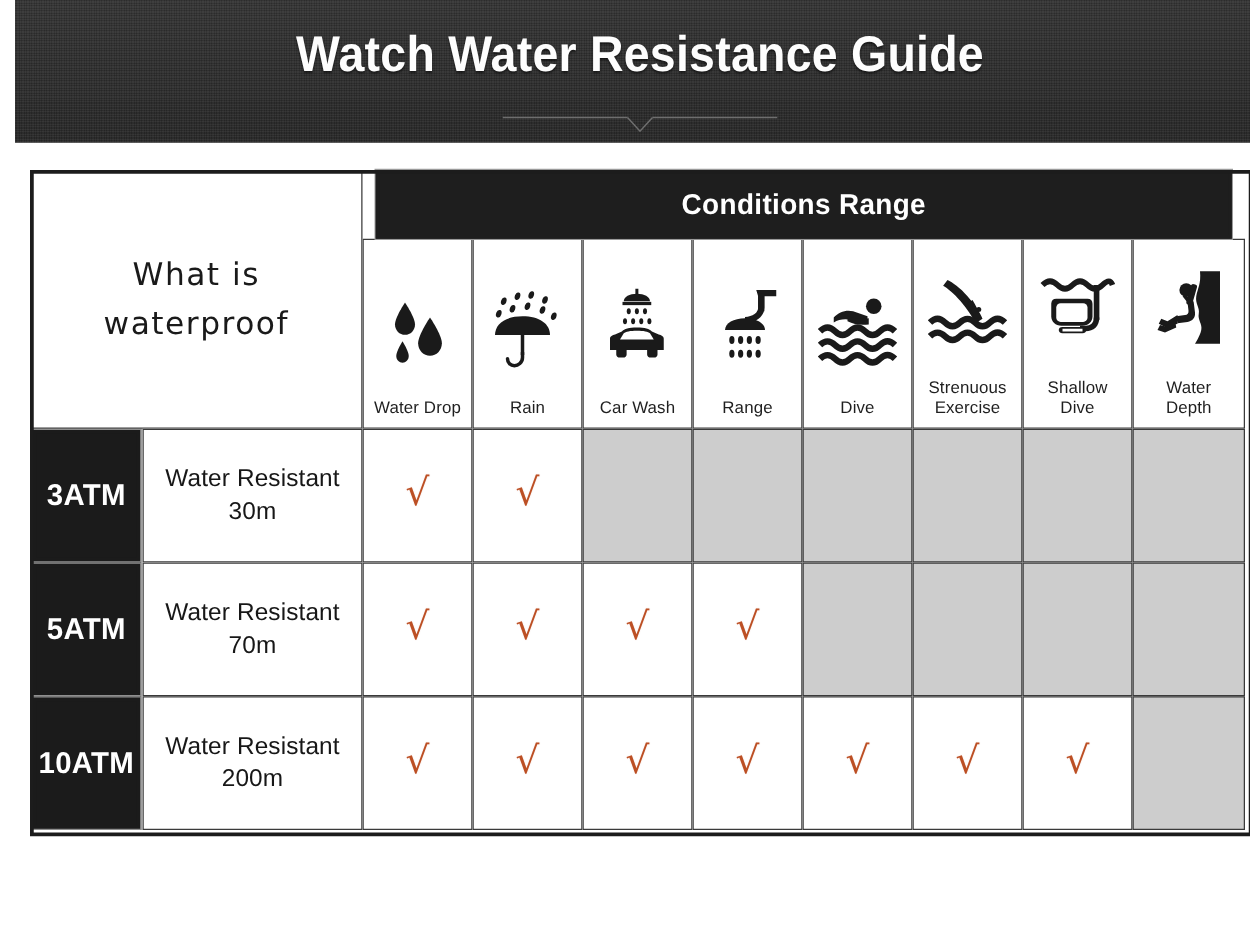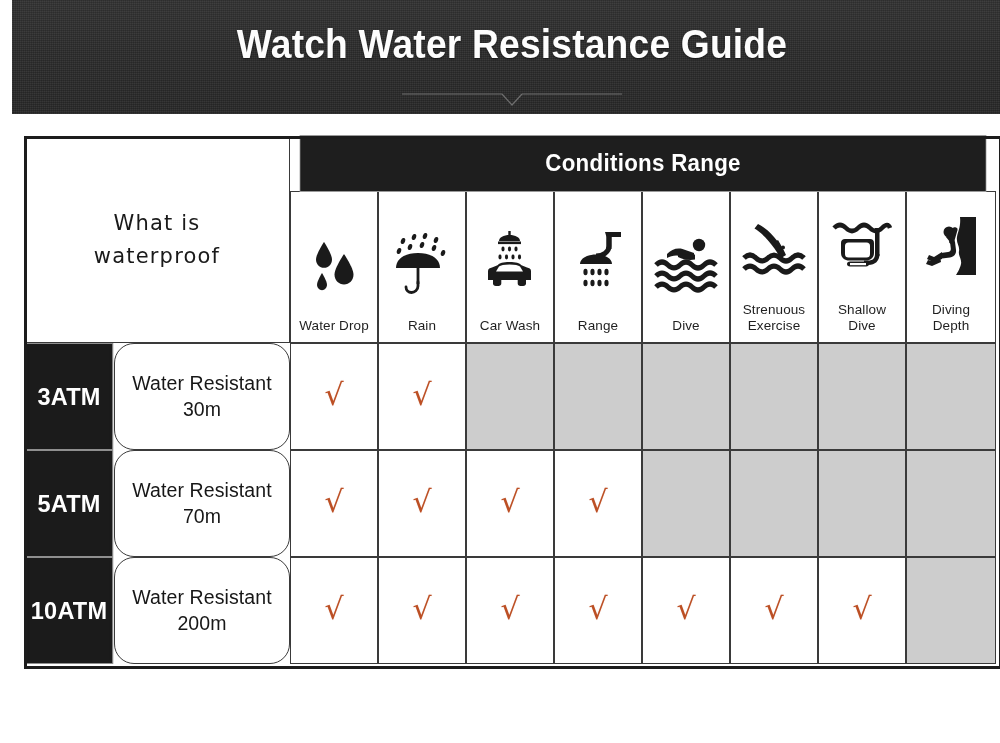--- a/index.html
+++ b/index.html
@@ -86,21 +86,21 @@
     position: absolute;
     left: 0; top: 0;
     width: 972px; height: 527px;
     border: 3px solid #1c1c1c;
     pointer-events: none;
   }
 
   
   .corner-cell {
     font-family: "DejaVu Sans", sans-serif;
-    font-size: 21px;
+    font-size: 25px;
     color: #1a1a1a;
     line-height: 1.55;
     letter-spacing: 1.2px;
     padding: 4px 10px !important;
   }
 
   
   .cond-header {
     background: #1e1e1e !important;
     color: #ffffff;
@@ -152,21 +152,20 @@
     transform: scaleX(0.98);
   }
 
   
   .desc-cell {
     font-size: 19.5px;
     color: #171717;
     line-height: 1.3;
     padding: 4px 8px !important;
     letter-spacing: 0.1px;
-    border-radius: 20px;
   }
 
   
   .mark-cell {
     font-family: "DejaVu Sans", sans-serif;
     font-size: 30px;
     color: #b8471f;
     line-height: 1;
     font-weight: 400;
   }
@@ -367,21 +366,21 @@
                 <svg width="62" height="66" viewBox="0 0 62 66">
                   <path d="M40 2 L56 2 L56 60 L36 60 C36 60 40 54 41 49 C42 44 38 41 39 36 C40 31 36 28 37 22 C38 16 41 12 40 2 Z" fill="#1a1a1a"></path>
                   <circle cx="29" cy="17" r="5.5" fill="#1a1a1a"></circle>
                   <path d="M26 22 C30 21 34 23 35 27 L36 35 C36.5 39 34 42 30 42.5 L22 43.5 L21 38 L28 37 C30 36.7 31 35.5 30.8 33.5 L30 27 Z" fill="#1a1a1a"></path>
                   <rect x="31" y="12" width="5" height="17" rx="2" transform="rotate(16 33 20)" fill="#1a1a1a"></rect>
                   <path d="M22 37 L14 42 L9 40 L7 44 L13 47 L22 44 Z" fill="#1a1a1a"></path>
                   <path d="M20 41 L12 46 L8 45 L6 49 L12 51 L21 47 Z" fill="#1a1a1a"></path>
                 </svg>
               </div>
               <div class="icon-label">
-                <span>Diving</span><br>
+                <span>Water</span><br>
                 <span>Depth</span>
               </div>
             </div>
           </td>
         </tr>
 
       <tr style="height: 107px;">
             <td class="atm-cell">3ATM</td>
             <td class="desc-cell"><span>Water Resistant</span><br><span>30m</span></td>
             <td class="mark-cell"><span class="tick">√</span></td>

